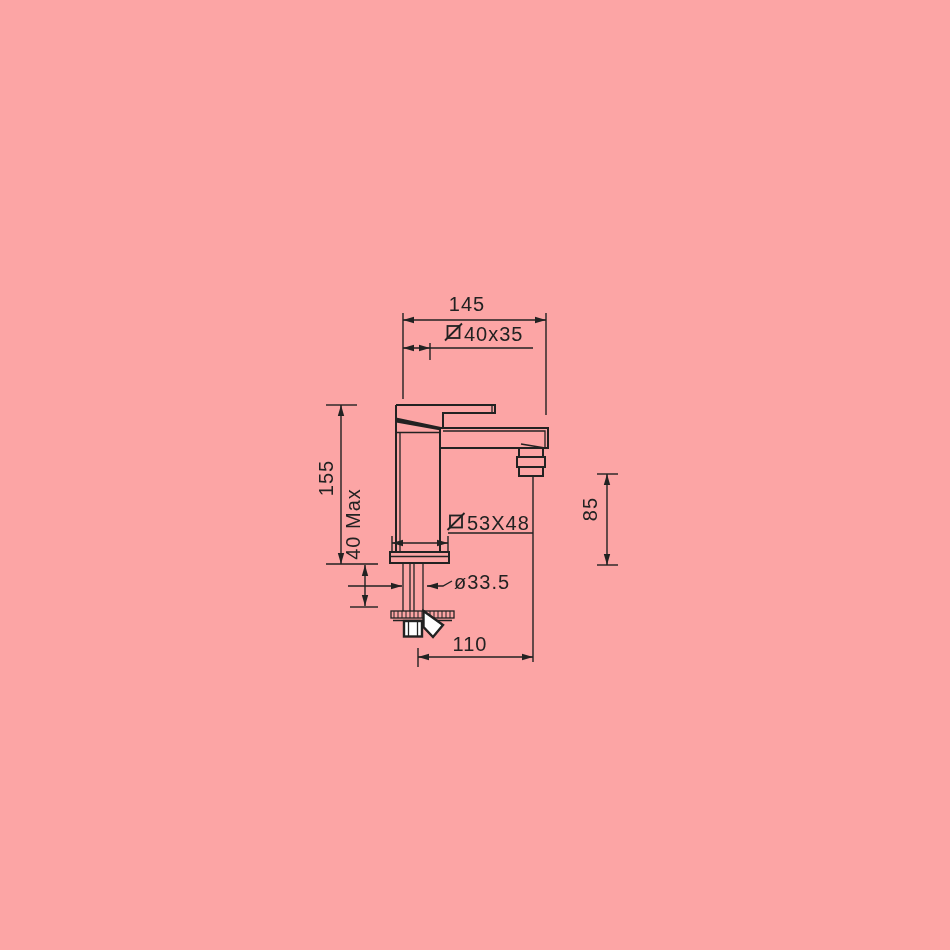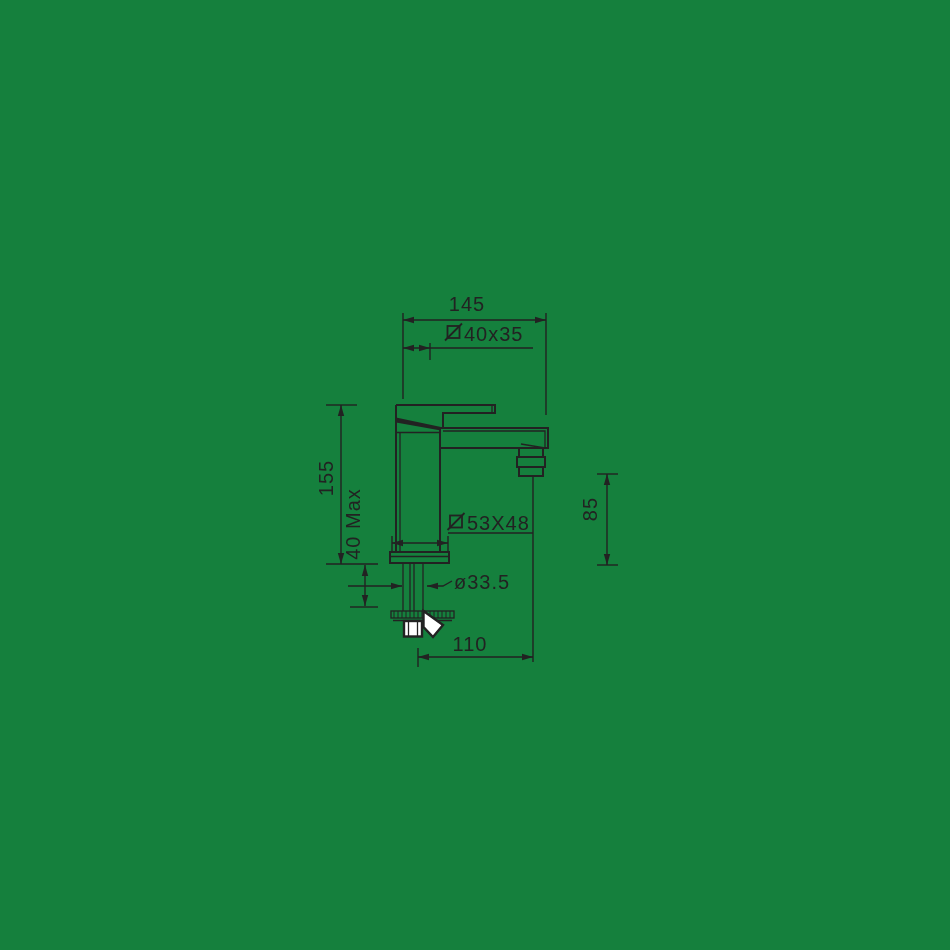--- a/index.html
+++ b/index.html
@@ -1,16 +1,16 @@
 <!DOCTYPE html>
 <html><head>
 <meta charset="utf-8">
 <style>
   html,body{margin:0;padding:0;background:#fff;}
-  .canvas{position:relative;width:950px;height:950px;background:#15803d;overflow:hidden;
+  .canvas{position:relative;width:950px;height:950px;background:#fca5a5;overflow:hidden;
           font-family:"Liberation Sans",sans-serif;}
   svg{position:absolute;left:0;top:0;}
   
   .dim{stroke:#222;stroke-width:1.4;fill:none;}
   .geo{stroke:#222;stroke-width:2;fill:none;stroke-linejoin:miter;}
   .geo-thin{stroke:#222;stroke-width:1.3;fill:none;}
   .geo-heavy{stroke:#222;stroke-width:2.4;fill:#fff;}
   .arrow{fill:#222;stroke:none;}
   .hatch{stroke:#222;stroke-width:1;}
   .lbl{fill:#222;font-size:20px;letter-spacing:1px;}

